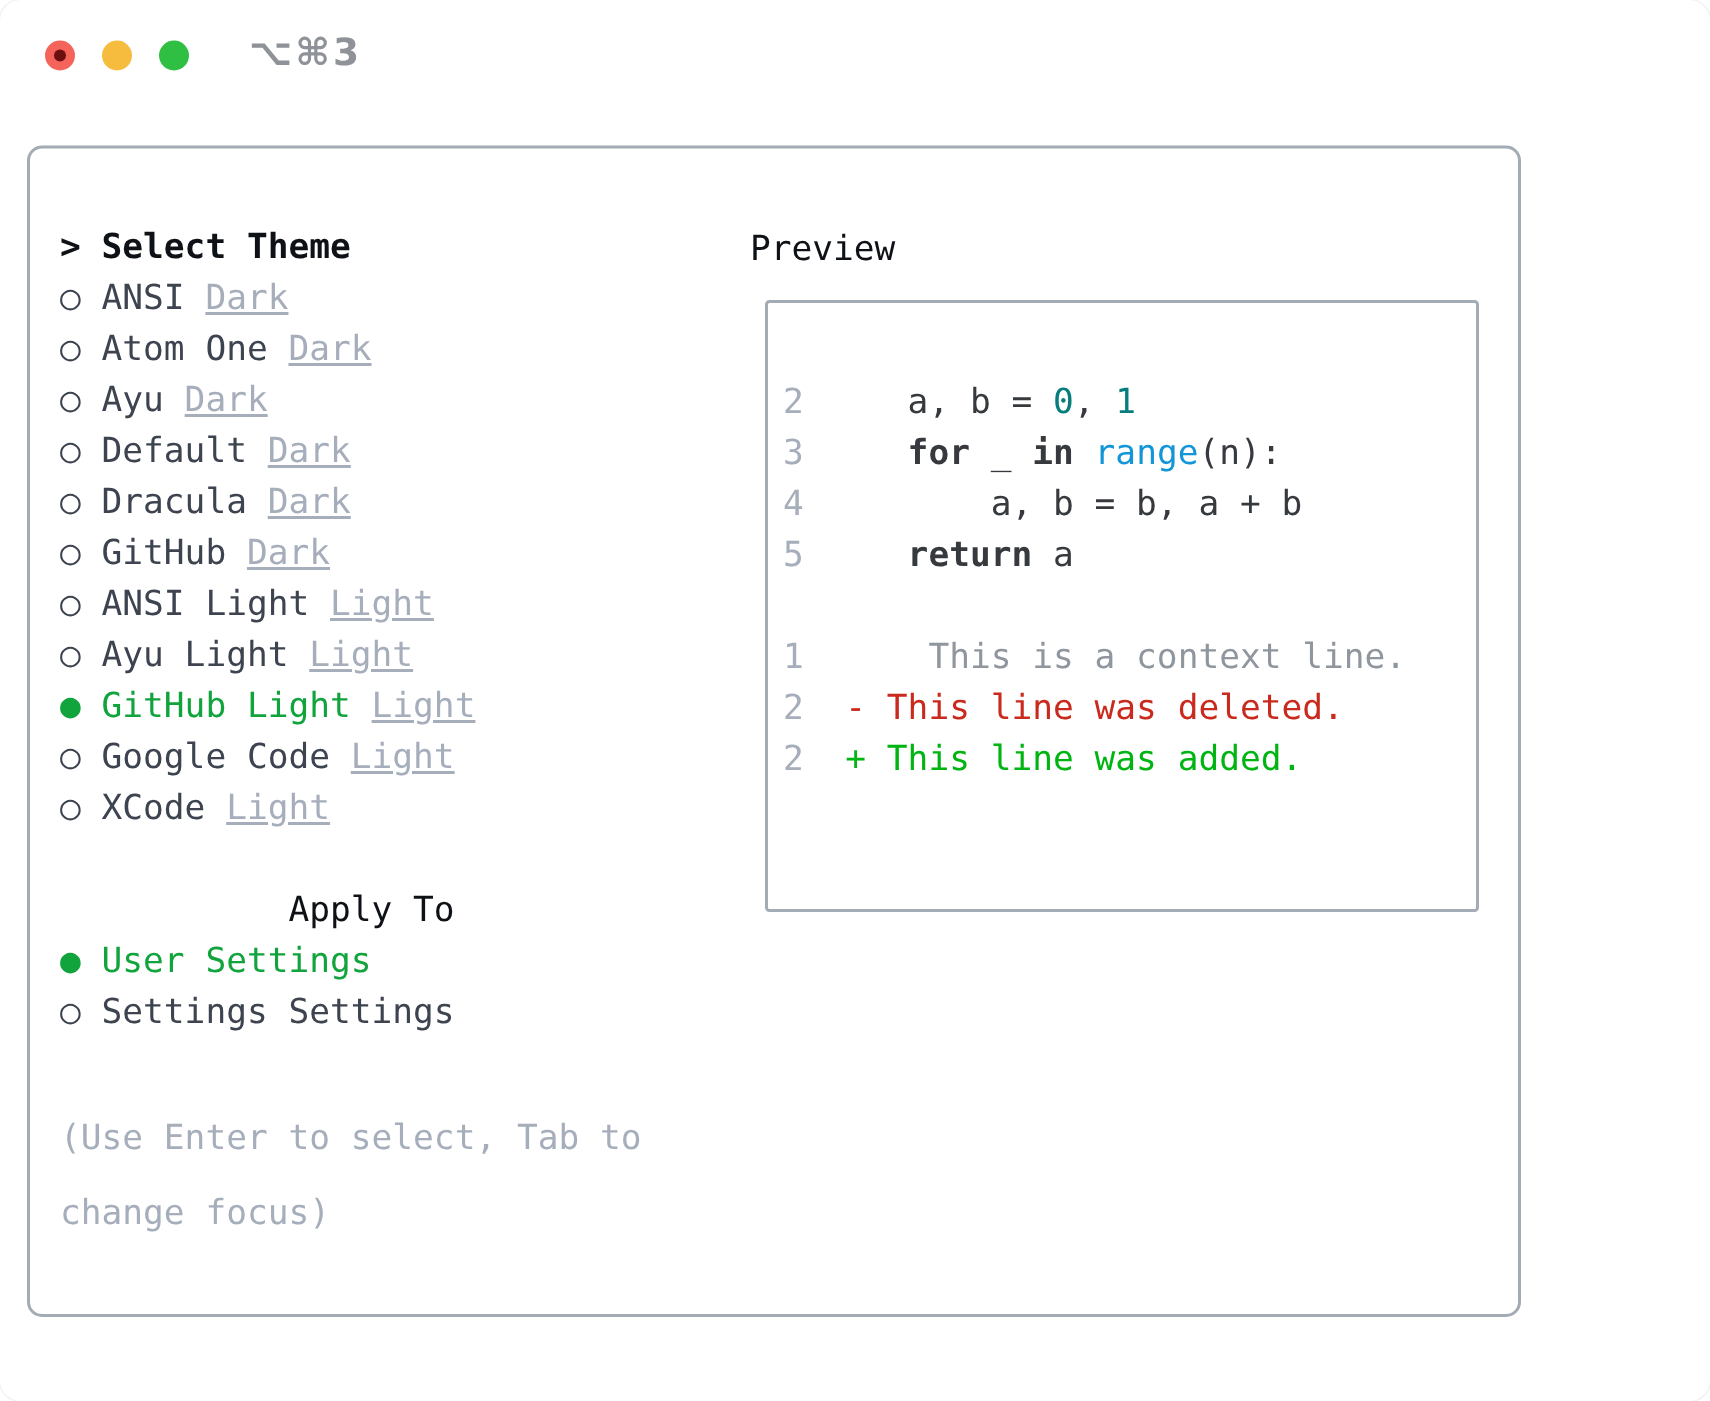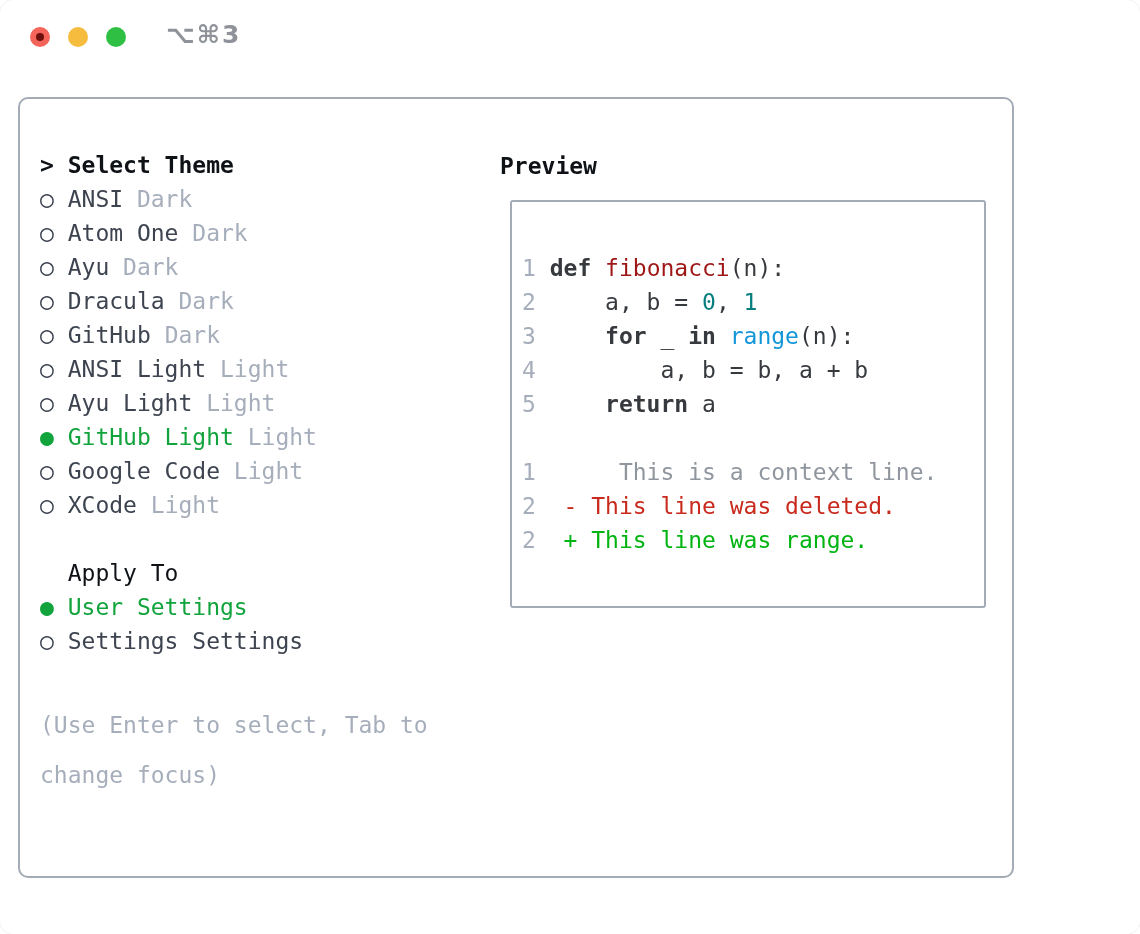--- a/index.html
+++ b/index.html
@@ -30,28 +30,28 @@
   
   .left-col{position:absolute;left:40px;top:148px;}
   .row{white-space:pre;font-size:23px;line-height:34px;height:34px;}
   .row.spacer{height:34px;}
   .caret{display:inline-block;width:2ch;font-weight:700;color:var(--heading_text);}
   .header-label{font-weight:700;color:var(--heading_text);}
   .bullet{display:inline-block;width:2ch;color:var(--list_text);}
   .bullet.sel{color:var(--accent_green);}
   .theme-name{color:var(--list_text);}
   .theme-name.sel{color:var(--accent_green);}
-  .badge{color:var(--muted_text);margin-left:1ch;}
+  .badge{color:var(--muted_text);margin-left:1ch;text-decoration:underline;}
   [data-interactable="true"]{cursor:pointer;}
-  .apply-header{padding-left:2ch;color:var(--heading_text);}
+  .apply-header{padding-left:2ch;color:var(--heading_text);text-align:center;}
   .help{color:var(--muted_text);margin-top:16px;}
   
   .preview-title{
     position:absolute;left:500px;top:149px;
-    font-size:23px;line-height:34px;font-weight:700;color:var(--heading_text);
+    font-size:23px;line-height:34px;font-weight:400;color:var(--heading_text);
   }
   .preview-box{
     position:absolute;left:510px;top:200px;width:476px;height:408px;
     border:2px solid var(--panel_border);border-radius:3px;box-sizing:border-box;
     background:#ffffff;overflow:hidden;
   }
   .preview-content{padding:49px 0 0 10px;}
   .pline{white-space:pre;font-size:23px;line-height:34px;height:34px;}
   .ln{display:inline-block;width:2ch;color:var(--line_number);}
   .tok-plain{color:var(--code_plain);}
@@ -79,20 +79,21 @@
 
   <div class="panel" data-interactable="false"></div>
 
   <div class="left-col" data-interactable="false">
     <div class="row" data-interactable="false"><span class="caret" data-interactable="false">&gt;</span><span class="header-label" data-interactable="false">Select Theme</span></div>
 
     <div data-interactable="false">
         <div class="row" data-interactable="true"><span class="bullet" data-interactable="false">○</span><span class="theme-name" data-interactable="false">ANSI</span><span class="badge" data-interactable="false">Dark</span></div>
         <div class="row" data-interactable="true"><span class="bullet" data-interactable="false">○</span><span class="theme-name" data-interactable="false">Atom One</span><span class="badge" data-interactable="false">Dark</span></div>
         <div class="row" data-interactable="true"><span class="bullet" data-interactable="false">○</span><span class="theme-name" data-interactable="false">Ayu</span><span class="badge" data-interactable="false">Dark</span></div>
+        <div class="row" data-interactable="true"><span class="bullet" data-interactable="false">○</span><span class="theme-name" data-interactable="false">Default</span><span class="badge" data-interactable="false">Dark</span></div>
         <div class="row" data-interactable="true"><span class="bullet" data-interactable="false">○</span><span class="theme-name" data-interactable="false">Dracula</span><span class="badge" data-interactable="false">Dark</span></div>
         <div class="row" data-interactable="true"><span class="bullet" data-interactable="false">○</span><span class="theme-name" data-interactable="false">GitHub</span><span class="badge" data-interactable="false">Dark</span></div>
         <div class="row" data-interactable="true"><span class="bullet" data-interactable="false">○</span><span class="theme-name" data-interactable="false">ANSI Light</span><span class="badge" data-interactable="false">Light</span></div>
         <div class="row" data-interactable="true"><span class="bullet" data-interactable="false">○</span><span class="theme-name" data-interactable="false">Ayu Light</span><span class="badge" data-interactable="false">Light</span></div>
         <div class="row" data-interactable="true"><span class="bullet sel" data-interactable="false">●</span><span class="theme-name sel" data-interactable="false">GitHub Light</span><span class="badge" data-interactable="false">Light</span></div>
         <div class="row" data-interactable="true"><span class="bullet" data-interactable="false">○</span><span class="theme-name" data-interactable="false">Google Code</span><span class="badge" data-interactable="false">Light</span></div>
         <div class="row" data-interactable="true"><span class="bullet" data-interactable="false">○</span><span class="theme-name" data-interactable="false">XCode</span><span class="badge" data-interactable="false">Light</span></div>
       </div>
 
     <div class="row spacer" data-interactable="false"></div>
@@ -108,28 +109,27 @@
 
     <div class="row help" data-interactable="false">(Use Enter to select, Tab to</div>
     <div class="row help" data-interactable="false">change focus)</div>
   </div>
 
   <div class="preview-title" data-interactable="false">Preview</div>
 
   <div class="preview-box" data-interactable="false">
     <div class="preview-content" data-interactable="false">
       <div data-interactable="false">
-          <div class="pline" data-interactable="false"><span class="ln" data-interactable="false">1</span><span class="tok-keyword" data-interactable="false">def</span><span class="tok-plain" data-interactable="false"> </span><span class="tok-title" data-interactable="false">fibonacci</span><span class="tok-plain" data-interactable="false">(n):</span></div>
           <div class="pline" data-interactable="false"><span class="ln" data-interactable="false">2</span><span class="tok-plain" data-interactable="false">    a, b = </span><span class="tok-number" data-interactable="false">0</span><span class="tok-plain" data-interactable="false">, </span><span class="tok-number" data-interactable="false">1</span></div>
           <div class="pline" data-interactable="false"><span class="ln" data-interactable="false">3</span><span class="tok-plain" data-interactable="false">    </span><span class="tok-keyword" data-interactable="false">for</span><span class="tok-plain" data-interactable="false"> _ </span><span class="tok-keyword" data-interactable="false">in</span><span class="tok-plain" data-interactable="false"> </span><span class="tok-builtin" data-interactable="false">range</span><span class="tok-plain" data-interactable="false">(n):</span></div>
           <div class="pline" data-interactable="false"><span class="ln" data-interactable="false">4</span><span class="tok-plain" data-interactable="false">        a, b = b, a + b</span></div>
           <div class="pline" data-interactable="false"><span class="ln" data-interactable="false">5</span><span class="tok-plain" data-interactable="false">    </span><span class="tok-keyword" data-interactable="false">return</span><span class="tok-plain" data-interactable="false"> a</span></div>
         </div>
       <div class="pline spacer" data-interactable="false"></div>
       <div data-interactable="false">
           <div class="pline" data-interactable="false"><span class="ln" data-interactable="false">1</span><span class="diff-context" data-interactable="false">     This is a context line.</span></div>
           <div class="pline" data-interactable="false"><span class="ln" data-interactable="false">2</span><span class="diff-deleted" data-interactable="false"> - This line was deleted.</span></div>
-          <div class="pline" data-interactable="false"><span class="ln" data-interactable="false">2</span><span class="diff-added" data-interactable="false"> + This line was range.</span></div>
+          <div class="pline" data-interactable="false"><span class="ln" data-interactable="false">2</span><span class="diff-added" data-interactable="false"> + This line was added.</span></div>
         </div>
     </div>
   </div>
 
 </div>
 
 </body></html>

